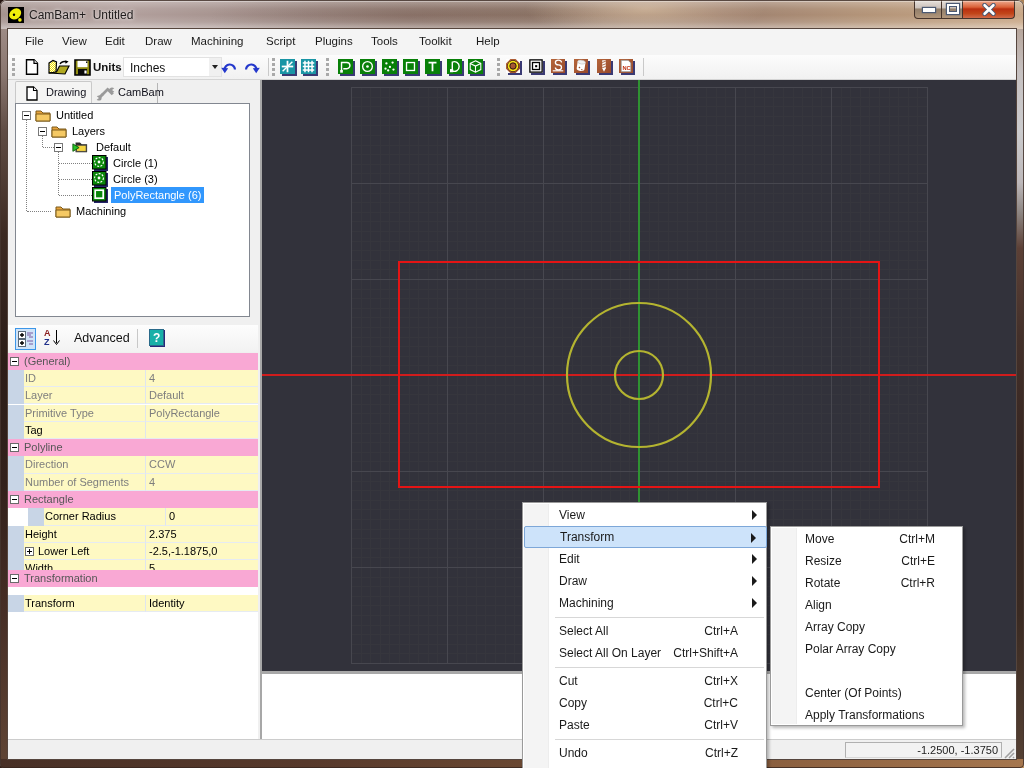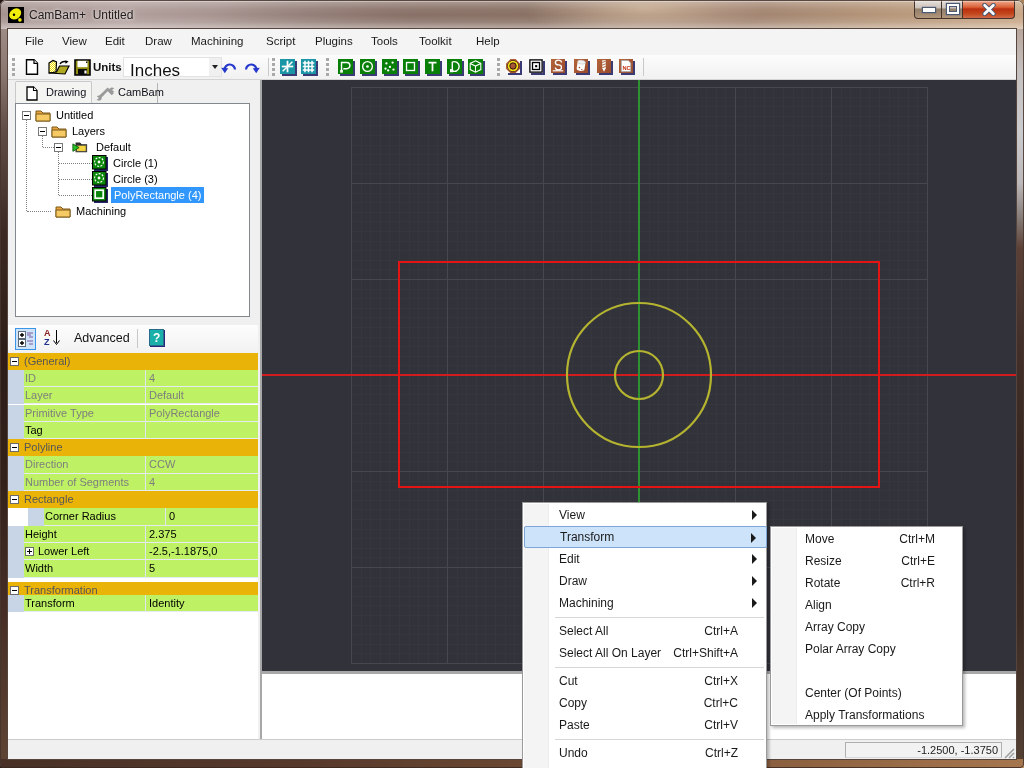--- a/index.html
+++ b/index.html
@@ -53,22 +53,22 @@
 .trow { position:absolute; height:16px; line-height:16px; font-size:11px; color:#000; white-space:nowrap; }
 .ebox { position:absolute; width:9px; height:9px; background:#fff; border:1px solid #787878; z-index:3; }
 .ebox i { position:absolute; left:1px; top:3px; width:5px; height:1px; background:#000; }
 .tline { position:absolute; z-index:1; }
 .vdot { border-left:1px dotted #808080; width:1px; }
 .hdot { border-top:1px dotted #808080; height:1px; }
 .tico { position:absolute; width:16px; height:16px; z-index:2; }
 
 #propbar { left:0; top:245px; width:250px; height:27px; background:linear-gradient(180deg,#fdfdfd,#f2f2f2); }
 #propgrid { left:0; top:272.6px; width:250px; height:387px; background:#fff; font-size:11px; }
-.prow { position:absolute; left:0; width:250px; height:17.2px; line-height:17.2px; background:#bef264; white-space:nowrap; }
-.pcat { background:#eab308; color:#565656; }
+.prow { position:absolute; left:0; width:250px; height:17.2px; line-height:17.2px; background:#fef9c3; white-space:nowrap; }
+.pcat { background:#f9a8d4; color:#565656; }
 .pcat .pt { position:absolute; left:16px; }
 .pbox { position:absolute; left:2px; top:4px; width:9px; height:9px; background:#fff; border:1px solid #6a6a6a; }
 .pbox i { position:absolute; left:1px; top:3px; width:5px; height:1px; background:#000; }
 .pname { position:absolute; left:16px; width:121px; height:17.2px; padding-left:1px; overflow:hidden; border-bottom:1px solid #e6ebf2; }
 .pval { position:absolute; left:137px; width:113px; height:17.2px; padding-left:3px; overflow:hidden; border-bottom:1px solid #e6ebf2; border-left:1px solid #dfe5ee; }
 .pind { position:absolute; left:0; width:16px; height:17.2px; background:#c8d5e6; }
 .gray { color:#7e7e7e; }
 
 #vsplit { left:250px; top:51px; width:4px; height:659px; background:#f0f0f0; border-right:2px solid #a7a7a7; }
 
@@ -173,21 +173,21 @@
         </svg>
       <svg class="ticon" style="left:66px;" width="17" height="17" viewBox="0 0 17 17">
           <path d="M1 1 h15 v15 h-15 z" fill="#8f8b10" stroke="#000" stroke-width="1.6"></path>
           <rect x="3.5" y="1.8" width="10" height="6.4" fill="#fff"></rect>
           <rect x="12" y="2.5" width="1.4" height="1.4" fill="#000"></rect>
           <rect x="4" y="10" width="9" height="6" fill="#0a0a0a"></rect>
           <rect x="10.4" y="11.5" width="2.2" height="3" fill="#fff"></rect>
         </svg>
       <span style="position:absolute;left:85px;top:6px;font-size:11.5px;font-weight:bold;color:#111;">Units</span>
       <div style="position:absolute;left:115px;top:2px;width:99px;height:20px;background:#fff;border:1px solid #e2e2e2;">
-        <span style="position:absolute;left:6px;top:3px;font-size:17px;color:#111;">Inches</span>
+        <span style="position:absolute;left:6px;top:3px;font-size:12px;color:#111;">Inches</span>
         <div style="position:absolute;right:0;top:0;width:12px;height:18px;background:#f0f0f0;"></div>
         <div style="position:absolute;right:3px;top:7px;width:0;height:0;border-top:4.5px solid #222;border-left:3.5px solid transparent;border-right:3.5px solid transparent;"></div>
       </div>
       <svg class="ticon" style="left:213px;top:6px" width="17" height="13" viewBox="0 0 17 13">
           <path d="M3.5 9 a 5 5 0 0 1 10.5 -0.5" fill="none" stroke="#2438cc" stroke-width="2.2"></path>
           <path d="M0.2 6.8 l3.6 5.4 l3.4 -5 z" fill="#2438cc"></path>
         </svg>
       <svg class="ticon" style="left:235px;top:6px" width="17" height="13" viewBox="0 0 17 13">
           <path d="M3 8.5 a 5 5 0 0 1 10.5 0.5" fill="none" stroke="#2438cc" stroke-width="2.2"></path>
           <path d="M16.8 6.8 l-3.6 5.4 l-3.4 -5 z" fill="#2438cc"></path>
@@ -365,21 +365,21 @@
           </svg>
         <svg class="tico" style="left:39px;top:99px" viewBox="0 0 16 16">
             <path d="M1 4 h5 l2 2 h7 v8 h-14 z" fill="#e8a33d" stroke="#7a5a1a"></path>
             <path d="M1 7 h14 v7 h-14 z" fill="#f5c964" stroke="#7a5a1a"></path>
           </svg>
         <span class="trow" style="left:40px;top:3px;">Untitled</span>
         <span class="trow" style="left:56px;top:19px;">Layers</span>
         <span class="trow" style="left:80px;top:35px;">Default</span>
         <span class="trow" style="left:97px;top:51px;">Circle (1)</span>
         <span class="trow" style="left:97px;top:67px;">Circle (3)</span>
-        <span class="trow" style="left:95px;top:83px;background:#3197fd;color:#fff;padding:0 3px;">PolyRectangle (4)</span>
+        <span class="trow" style="left:95px;top:83px;background:#3197fd;color:#fff;padding:0 3px;">PolyRectangle (6)</span>
         <span class="trow" style="left:60px;top:99px;">Machining</span>
       </div>
       <div class="abs" id="propbar">
         <div style="position:absolute;left:7px;top:3px;width:21px;height:22px;background:#cfe3f8;border:1px solid #3c96e8;">
           <svg style="position:absolute;left:2px;top:2px" width="16" height="16" viewBox="0 0 16 16">
             <rect x="0.5" y="0.5" width="7" height="7" fill="#fff" stroke="#5a6a7a"></rect>
               <path d="M4 2 v4 M2 4 h4" stroke="#000" stroke-width="1.4"></path>
             <rect x="0.5" y="8.5" width="7" height="7" fill="#fff" stroke="#5a6a7a"></rect>
               <path d="M4 10 v4 M2 12 h4" stroke="#000" stroke-width="1.4"></path>
             <g stroke="#7a5aa0">
@@ -470,21 +470,21 @@
           <div style="position:absolute;left:17px;top:4px;width:9px;height:9px;background:#fff;border:1px solid #6a6a6a;">
               <i style="position:absolute;left:1px;top:3px;width:5px;height:1px;background:#000;"></i>
               <i style="position:absolute;left:3px;top:1px;width:1px;height:5px;background:#000;"></i>
             </div>
         </div>
         <div class="prow" style="top:207.8px;">
             <div class="pind"></div>
             <span class="pname">Width</span>
             <span class="pval">5</span>
           </div>
-        <div class="prow pcat" style="top:229px;text-decoration:underline;">
+        <div class="prow pcat" style="top:217px;text-decoration:underline;">
             <div class="pbox">
               <i></i>
             </div>
             <span class="pt">Transformation</span>
           </div>
         <div class="prow" style="top:242.5px;">
             <div class="pind"></div>
             <span class="pname">Transform</span>
             <span class="pval">Identity</span>
           </div>

